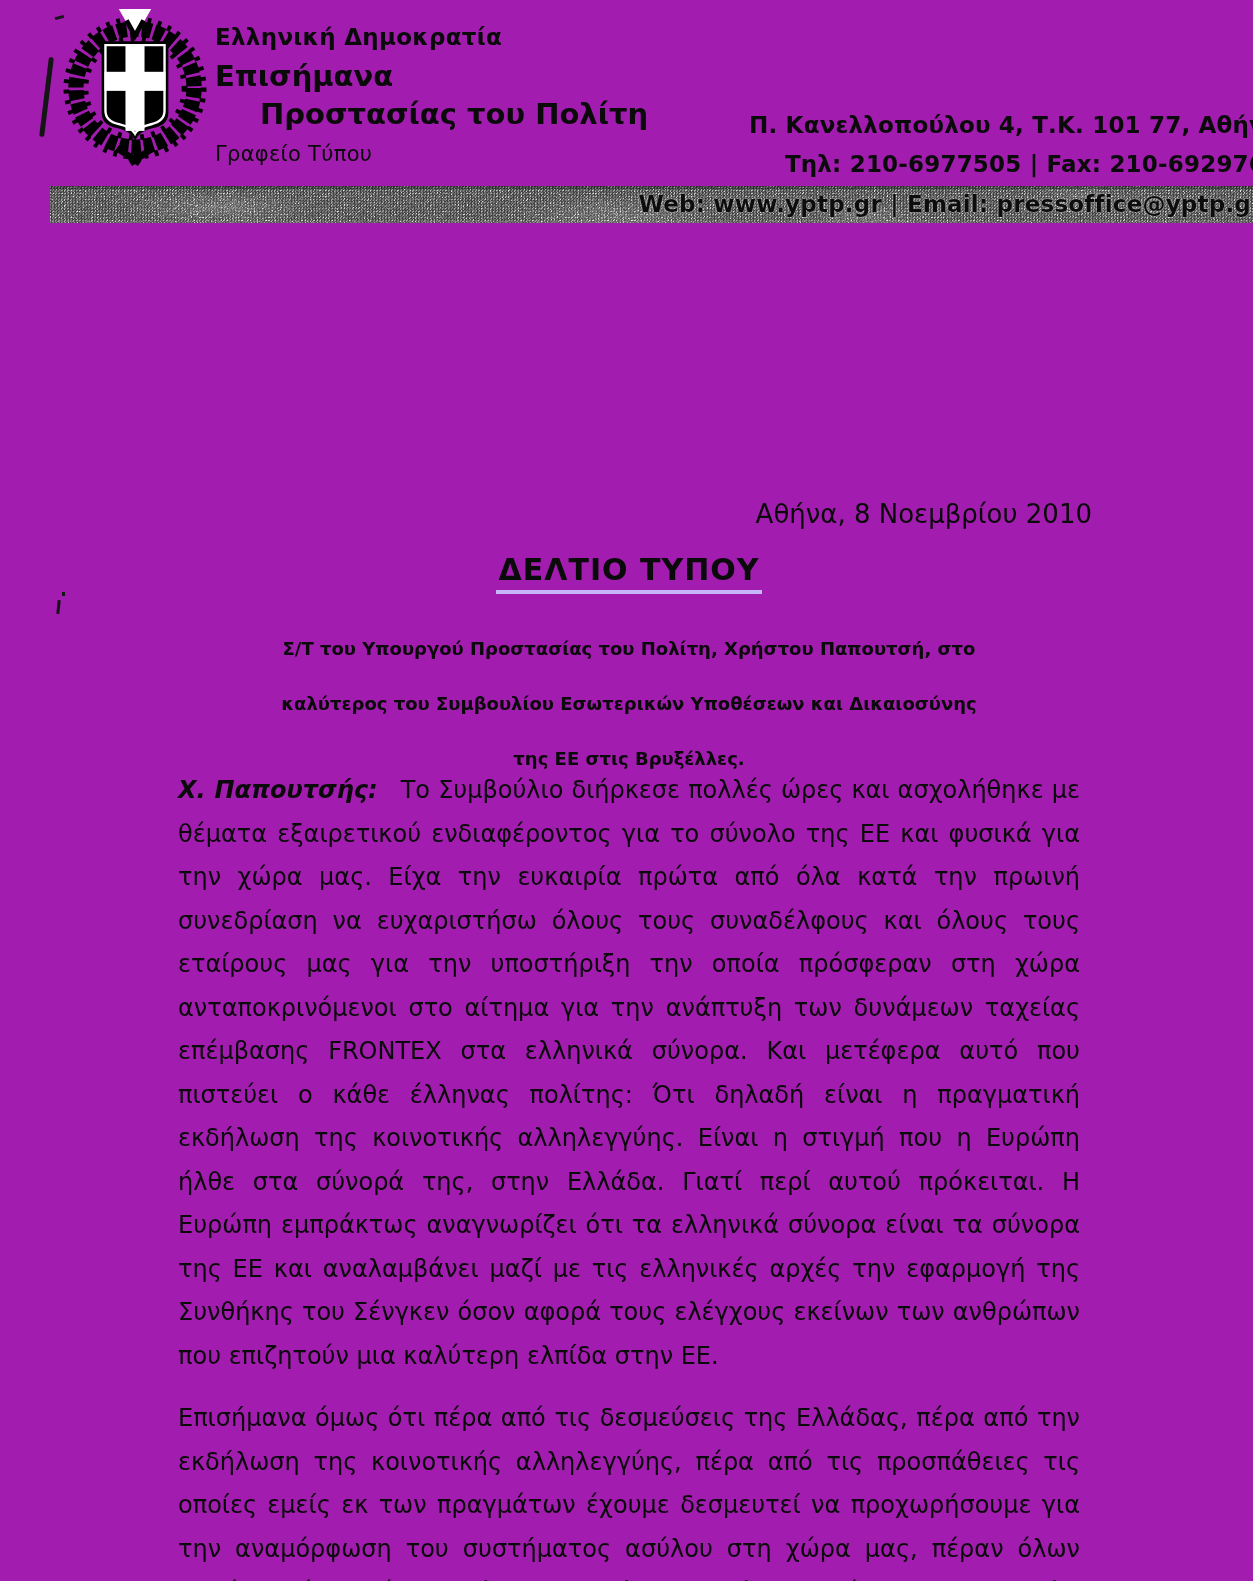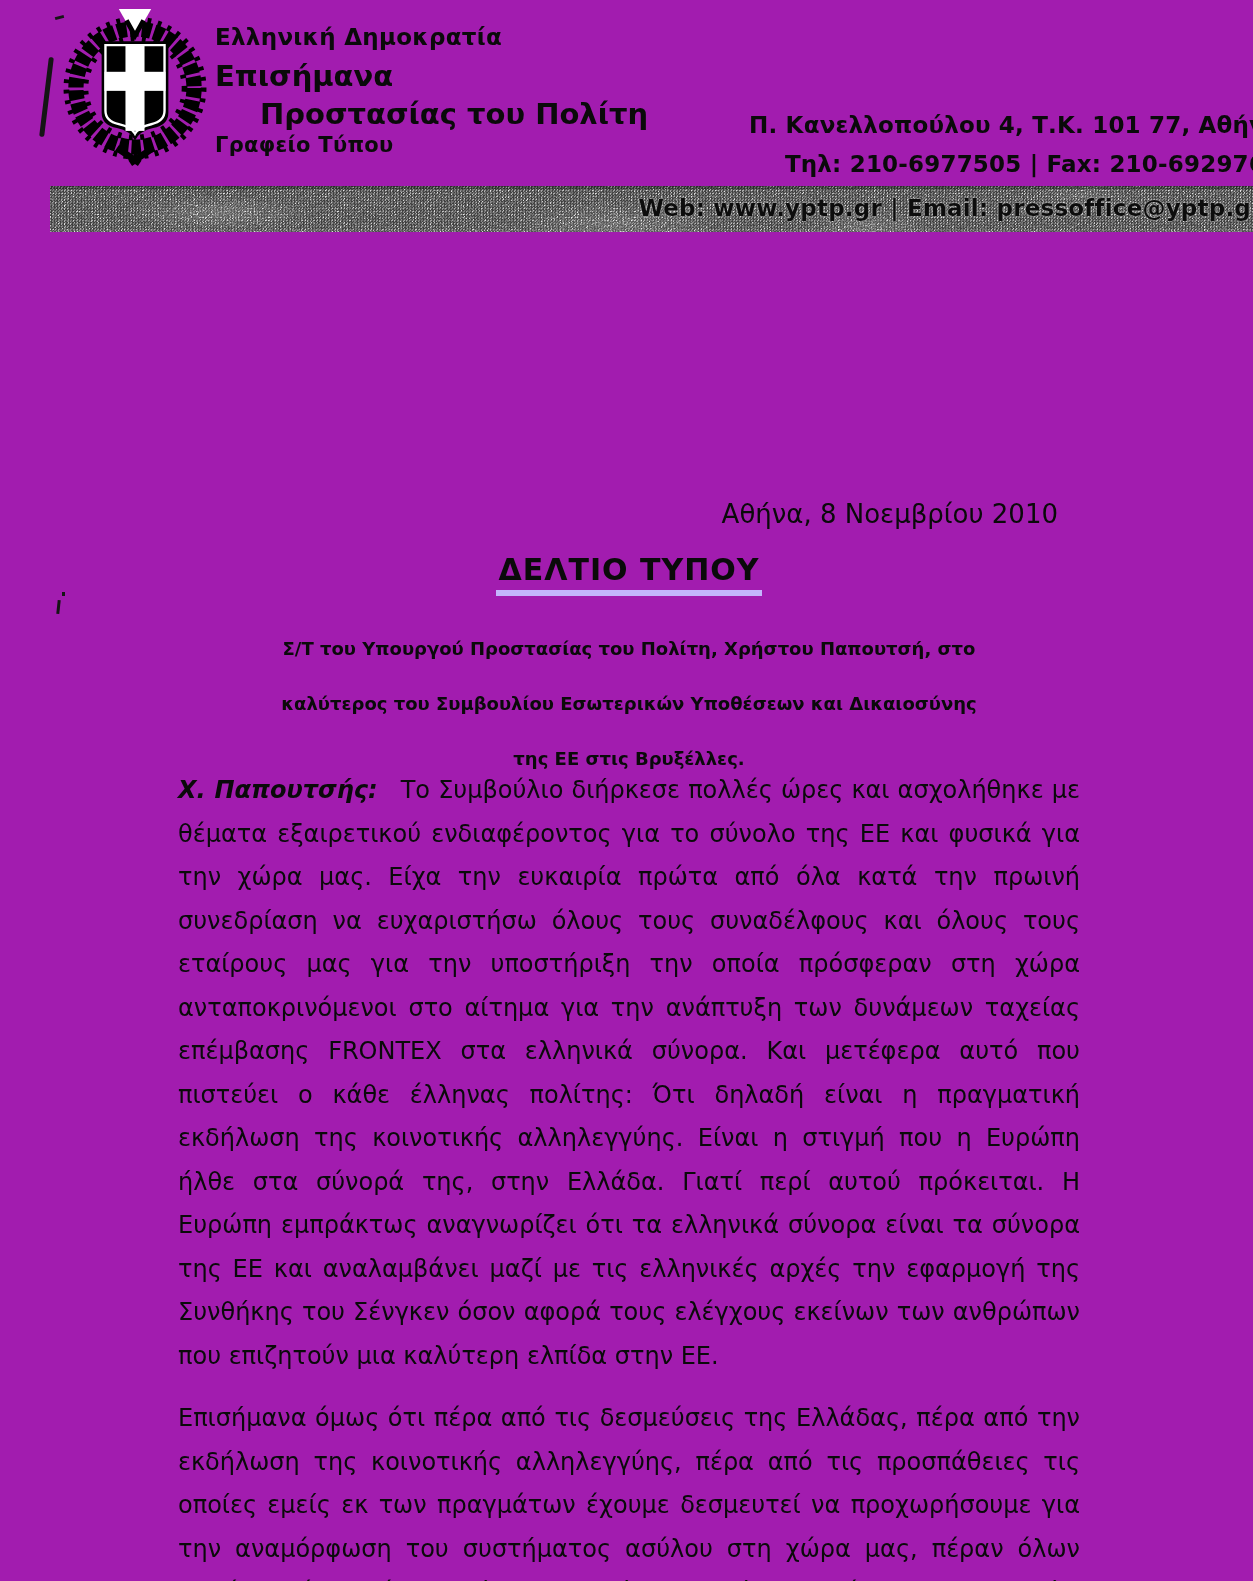--- a/index.html
+++ b/index.html
@@ -13,31 +13,31 @@
   }
   .page { position: absolute; inset: 0; background: #a21caf; }
 
   
   .emblem { position: absolute; left: 54px; top: 6px; }
 
   .ministry-block { position: absolute; left: 215px; top: 24px; }
   .ministry-block .m1 { font-size: 23px; font-weight: 700; margin-bottom: 7px; letter-spacing: 0.3px; }
   .ministry-block .m2 { font-size: 29px; font-weight: 700; line-height: 38px; }
   .ministry-block .m3 { font-size: 29px; font-weight: 700; line-height: 38px; margin-left: 45px; }
-  .ministry-block .m4 { font-size: 21px; font-weight: 700; letter-spacing: 0.3px; }
+  .ministry-block .m4 { font-size: 21px; font-weight: 400; margin-top: 9px; letter-spacing: 0.3px; }
 
   .contact-block {
     position: absolute; right: -12px; top: 106px;
     text-align: right; white-space: nowrap;
     font-weight: 700; font-size: 23px; line-height: 39px;
     letter-spacing: 0.2px;
   }
 
   .banner {
-    position: absolute; left: 50px; right: 0; top: 186px; height: 46px;
+    position: absolute; left: 50px; right: 0; top: 186px; height: 37px;
     background:
       radial-gradient(ellipse 140px 26px at 14% 60%, rgba(255,255,255,0.50), rgba(255,255,255,0) 70%),
       radial-gradient(ellipse 160px 30px at 47% 80%, rgba(255,255,255,0.45), rgba(255,255,255,0) 70%),
       radial-gradient(ellipse 90px 22px at 68% 85%, rgba(255,255,255,0.40), rgba(255,255,255,0) 75%),
       radial-gradient(ellipse 70px 30px at 86% 20%, rgba(255,255,255,0.25), rgba(255,255,255,0) 75%),
       repeating-conic-gradient(#7d7d7d 0% 25%, #e6e6e6 0% 50%);
     background-size: auto, auto, auto, auto, 3px 3px;
     box-shadow: inset 0 3px 0 rgba(0,0,0,0.30), inset 0 -2px 0 rgba(255,255,255,0.25);
     overflow: hidden;
   }
@@ -51,32 +51,32 @@
 
   
   .artifact { position: absolute; background: #151515; }
   .artifact-stroke { left: 44px; top: 57px; width: 5px; height: 80px; transform: rotate(7deg); border-radius: 2px; }
   .artifact-dash { left: 55px; top: 16px; width: 9px; height: 3px; transform: rotate(-14deg); }
   .artifact-i-dot { left: 62px; top: 592px; width: 3px; height: 4px; }
   .artifact-i-stem { left: 57px; top: 600px; width: 3px; height: 14px; transform: rotate(6deg); }
 
   
   .date-line {
-    position: absolute; top: 499px; left: 162px; width: 902px;
+    position: absolute; top: 499px; left: 196px; width: 902px;
     text-align: right; padding-right: 6px; box-sizing: border-box;
     font-size: 26px;
   }
   .doc-title {
     position: absolute; top: 550px; left: 178px; width: 902px;
     text-align: center; margin: 0;
   }
   .doc-title span {
     display: inline-block;
     font-size: 30px; font-weight: 700; letter-spacing: 1px;
-    border-bottom: 6px solid #c4b5fd; padding: 0 2px 3px 2px;
+    border-bottom: 4px solid #c4b5fd; padding: 0 2px 3px 2px;
   }
   .subtitle {
     position: absolute; top: 621px; left: 178px; width: 902px;
     text-align: center; font-weight: 700; font-size: 18px; line-height: 55px;
   }
   .body-text {
     position: absolute; top: 769px; left: 178px; width: 902px;
     font-size: 24px; line-height: 43.5px;
     text-align: justify; text-justify: inter-word;
   }

